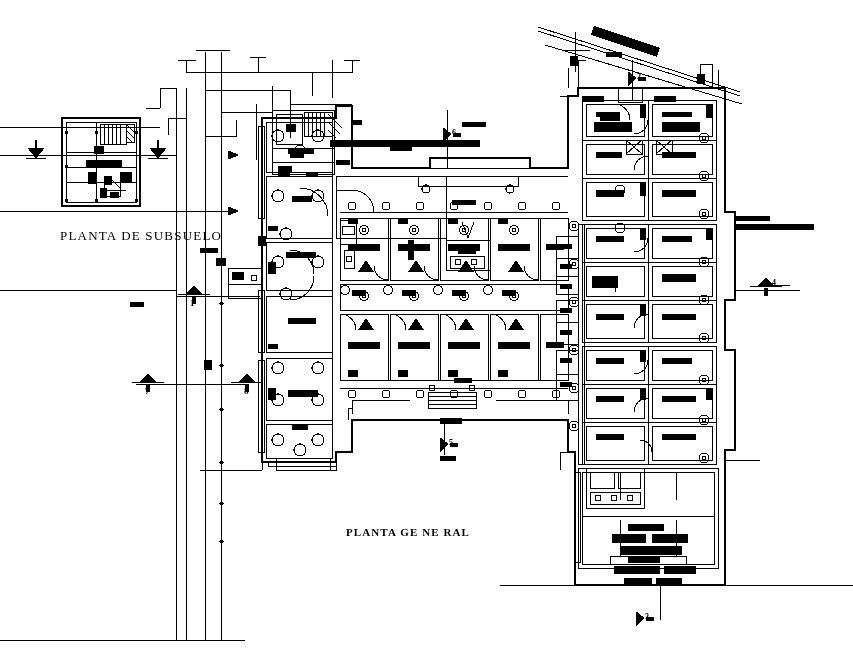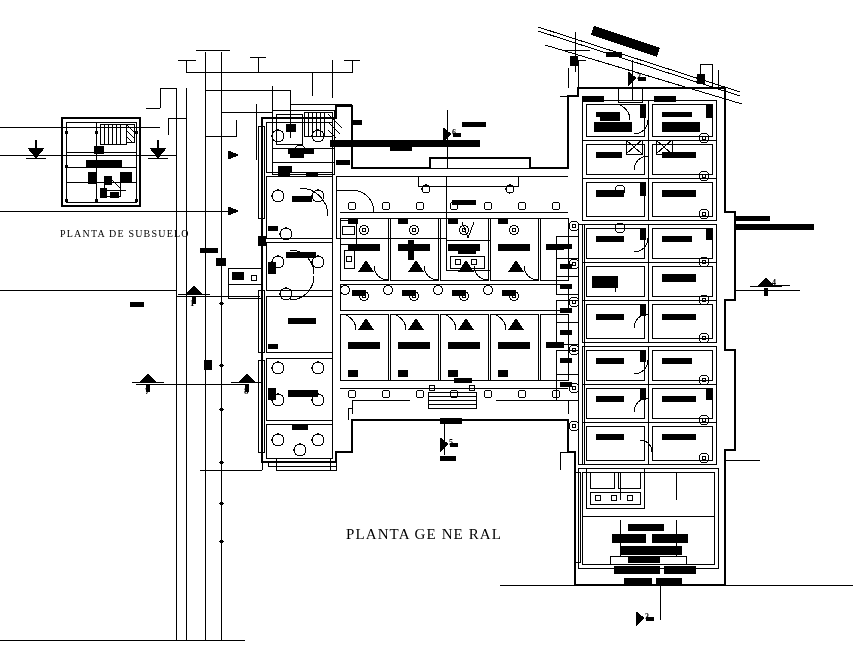--- a/index.html
+++ b/index.html
@@ -3,22 +3,22 @@
 <meta charset="utf-8">
 <title>Planta General - Arquitectura</title>
 <style>
   html,body{margin:0;padding:0;background:#ffffff;}
   body{width:853px;height:652px;overflow:hidden;
        font-family:"Liberation Serif", serif;}
   #sheet{position:relative;width:853px;height:652px;background:#ffffff;}
   #cad{position:absolute;left:0;top:0;}
   .lbl{position:absolute;color:#000;white-space:nowrap;
        font-family:"Liberation Serif", serif;letter-spacing:1.2px;}
-  #lbl-subsuelo{left:60px;top:228px;font-size:10px;}
-  #lbl-general{left:346px;top:526px;font-size:15px;letter-spacing:1.1px;}
+  #lbl-subsuelo{left:60px;top:228px;font-size:13px;}
+  #lbl-general{left:346px;top:526px;font-size:11px;letter-spacing:1.1px;font-weight:bold;}
 </style>
 </head>
 <body>
 
 <div id="sheet">
 
   <svg id="cad" width="853" height="652" viewBox="0 0 853 652" shape-rendering="crispEdges">
     <rect x="0" y="0" width="853" height="652" fill="#ffffff"></rect>
 
     <g stroke="#000000" fill="none" stroke-width="1">

